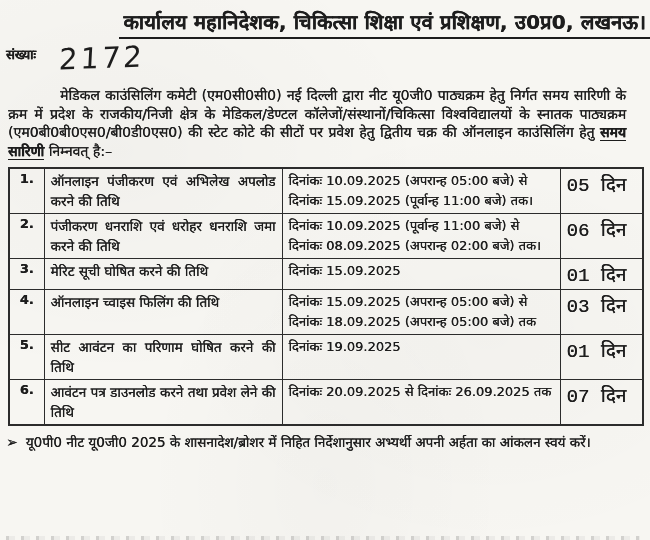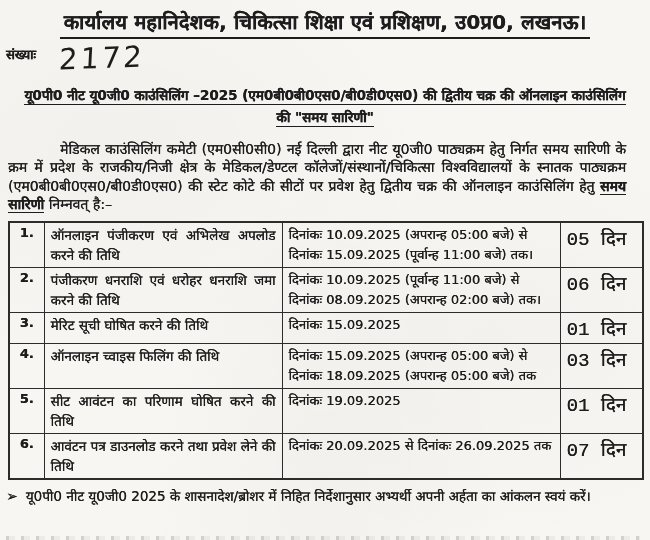--- a/index.html
+++ b/index.html
@@ -13,21 +13,21 @@
     font-family:"DejaVu Sans","Liberation Sans",sans-serif;
     background:
       radial-gradient(ellipse at 18% 28%, rgba(0,0,0,0.025), transparent 42%),
       radial-gradient(ellipse at 75% 62%, rgba(0,0,0,0.02), transparent 46%),
       radial-gradient(ellipse at 50% 90%, rgba(0,0,0,0.02), transparent 40%),
       #f7f6f2;
     text-shadow:0.3px 0 0 currentColor; 
   }
 
   
-  .title-wrap { text-align:center; padding-top:9px; }
+  .title-wrap { text-align:right; padding-top:9px; }
   .office-title {
     display:inline-block;
     font-size:20px; font-weight:bold;
     letter-spacing:0.2px;
     border-bottom:2.5px solid #1d1d1d;
     padding:0 4px 2px 4px;
     line-height:1.3;
   }
 
   
@@ -132,24 +132,20 @@
     <span class="office-title">कार्यालय महानिदेशक, चिकित्सा शिक्षा एवं प्रशिक्षण, उ0प्र0, लखनऊ।</span>
   </div>
 
   <div class="ref-line">
     <span class="ref-left">
       <span class="ref-label">संख्याः</span>
       <span class="hand hand-big">2172</span>
     </span>
   </div>
 
-  <div class="subject">
-    <span class="uline">यू0पी0 नीट यू0जी0 काउंसिलिंग –2025 (एम0बी0बी0एस0/बी0डी0एस0) की द्वितीय चक्र की ऑनलाइन काउंसिलिंग</span><br>
-    <span class="uline">की "समय सारिणी"</span>
-  </div>
 
   <p class="intro"><span>मेडिकल काउंसिलिंग कमेटी (एम0सी0सी0) नई दिल्ली द्वारा नीट यू0जी0 पाठ्यक्रम हेतु निर्गत समय सारिणी के क्रम में प्रदेश के राजकीय/निजी क्षेत्र के मेडिकल/डेण्टल कॉलेजों/संस्थानों/चिकित्सा विश्वविद्यालयों के स्नातक पाठ्यक्रम (एम0बी0बी0एस0/बी0डी0एस0) की स्टेट कोटे की सीटों पर प्रवेश हेतु द्वितीय चक्र की ऑनलाइन काउंसिलिंग हेतु </span><span class="hl">समय सारिणी</span><span> निम्नवत् है:–</span></p>
 
   <table class="sched">
     <colgroup>
         <col class="c-sn">
         <col class="c-desc">
         <col class="c-date">
         <col class="c-days">
       </colgroup>

